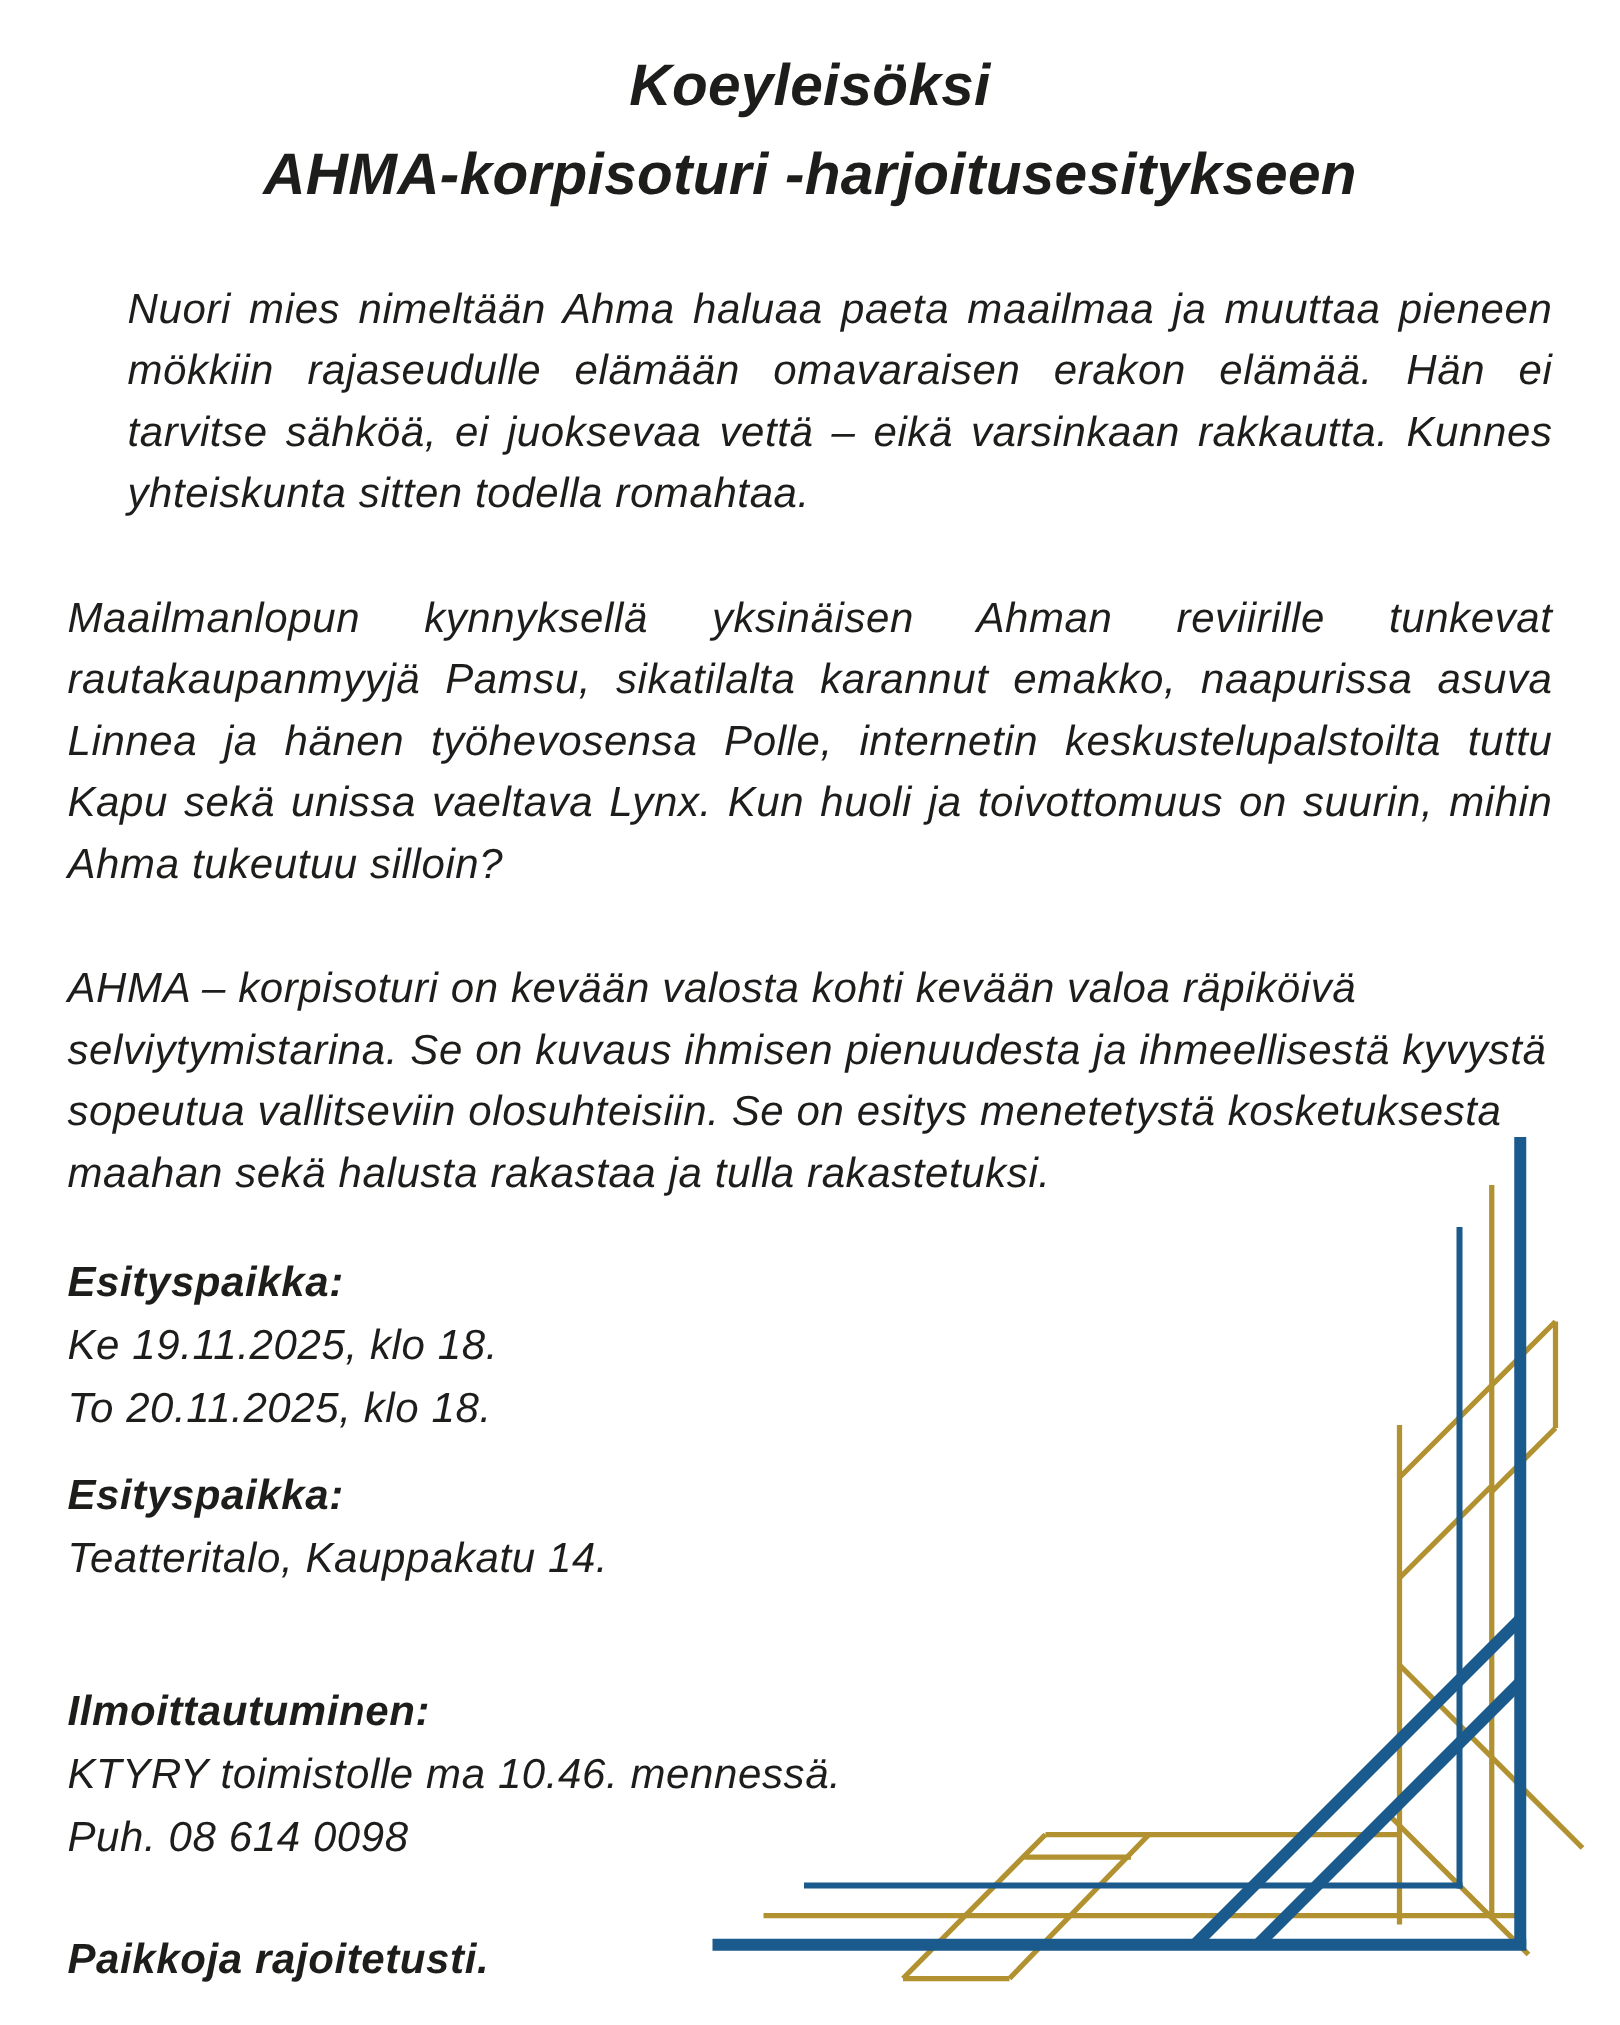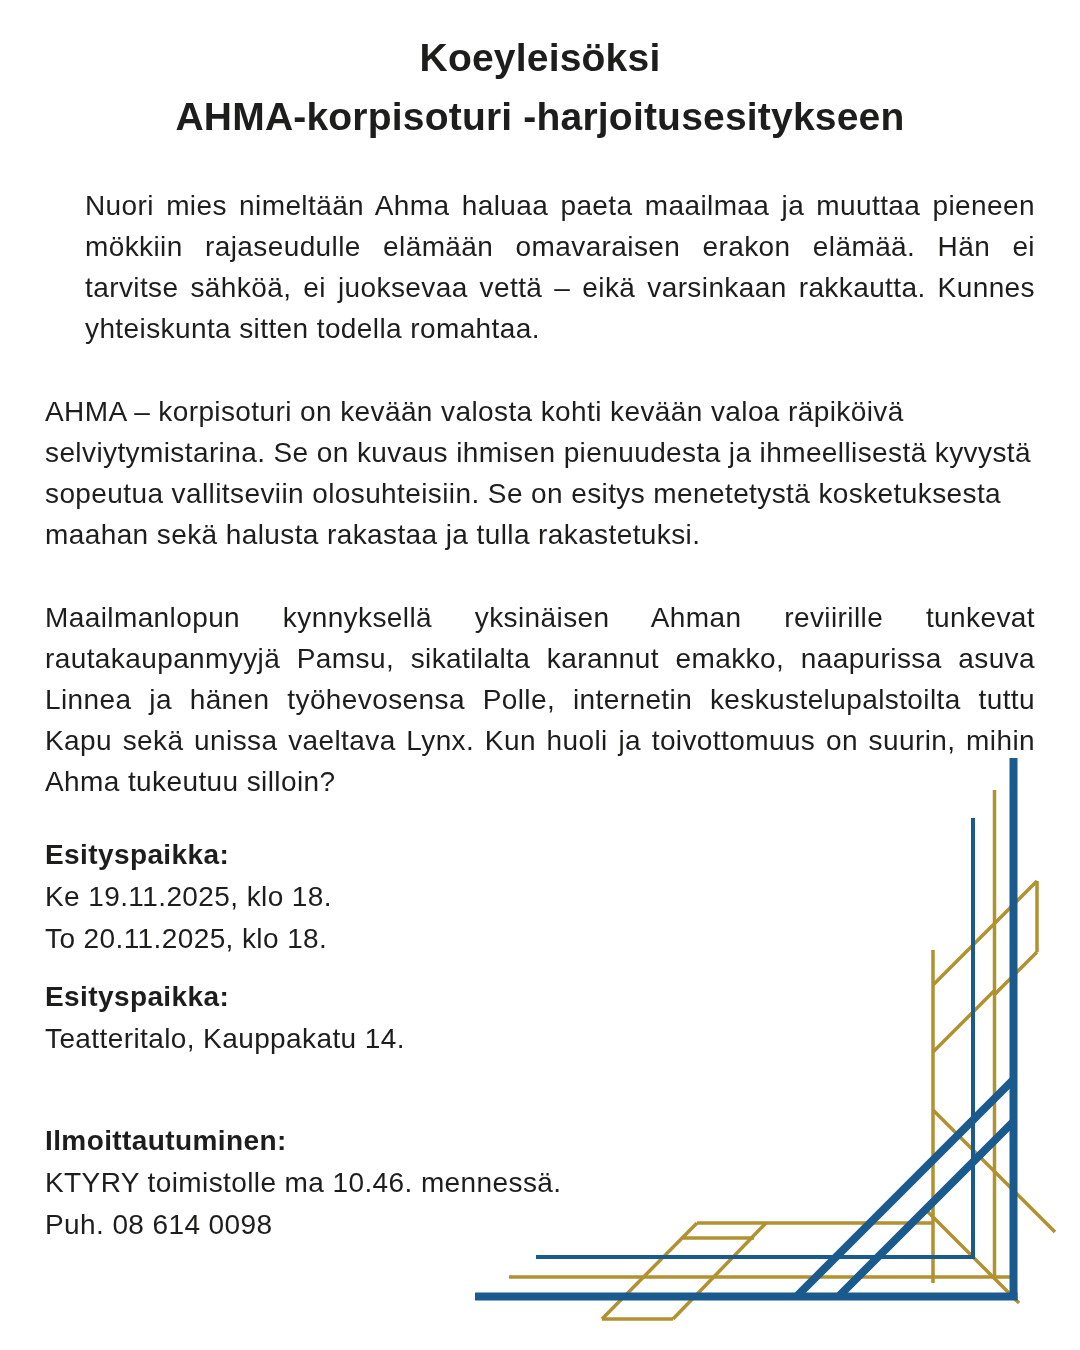--- a/index.html
+++ b/index.html
@@ -3,21 +3,21 @@
 <meta charset="utf-8">
 <style>
   html,body{margin:0;padding:0;}
   body{
     width:1080px;height:1350px;position:relative;overflow:hidden;
     background:#ffffff;
     font-family:"Liberation Sans","DejaVu Sans",sans-serif;
     color:#1d1d1b;
   }
   .content{
-    position:absolute;left:45px;top:0;width:990px;
+    position:absolute;left:45px;top:0;width:990px;font-style:italic;
   }
   .title-block{
     margin-top:28px;
     text-align:center;
     font-weight:bold;
     font-size:39px;
     line-height:59px;
     letter-spacing:0.2px;
   }
   .para{
@@ -78,33 +78,34 @@
   </g>
 </svg>
 
 <div class="content">
   <div class="title-block">
     <div>Koeyleisöksi</div>
     <div>AHMA-korpisoturi -harjoitusesitykseen</div>
   </div>
 
   <p id="para-1" class="para justified">Nuori mies nimeltään Ahma haluaa paeta maailmaa ja muuttaa pieneen mökkiin rajaseudulle elämään omavaraisen erakon elämää. Hän ei tarvitse sähköä, ei juoksevaa vettä – eikä varsinkaan rakkautta. Kunnes yhteiskunta sitten todella romahtaa.</p>
+  <p id="para-2" class="para justified">Maailmanlopun kynnyksellä yksinäisen Ahman reviirille tunkevat rautakaupanmyyjä Pamsu, sikatilalta karannut emakko, naapurissa asuva Linnea ja hänen työhevosensa Polle, internetin keskustelupalstoilta tuttu Kapu sekä unissa vaeltava Lynx. Kun huoli ja toivottomuus on suurin, mihin Ahma tukeutuu silloin?</p>
   <p id="para-3" class="para">AHMA – korpisoturi on kevään valosta kohti kevään valoa räpiköivä selviytymistarina. Se on kuvaus ihmisen pienuudesta ja ihmeellisestä kyvystä sopeutua vallitseviin olosuhteisiin. Se on esitys menetetystä kosketuksesta maahan sekä halusta rakastaa ja tulla rakastetuksi.</p>
-  <p id="para-2" class="para justified">Maailmanlopun kynnyksellä yksinäisen Ahman reviirille tunkevat rautakaupanmyyjä Pamsu, sikatilalta karannut emakko, naapurissa asuva Linnea ja hänen työhevosensa Polle, internetin keskustelupalstoilta tuttu Kapu sekä unissa vaeltava Lynx. Kun huoli ja toivottomuus on suurin, mihin Ahma tukeutuu silloin?</p>
 
   <div class="sections" id="sections">
       <div class="section">
         <div class="heading">Esityspaikka:</div>
         <div class="line">Ke 19.11.2025, klo 18.</div>
         <div class="line">To 20.11.2025, klo 18.</div>
       </div>
       <div class="section">
         <div class="heading">Esityspaikka:</div>
         <div class="line">Teatteritalo, Kauppakatu 14.</div>
       </div>
       <div class="section">
         <div class="heading">Ilmoittautuminen:</div>
         <div class="line">KTYRY toimistolle ma 10.46. mennessä.</div>
         <div class="line">Puh. 08 614 0098</div>
       </div>
     </div>
 
+  <div class="footer-note">Paikkoja rajoitetusti.</div>
 </div>
 
 </body></html>

